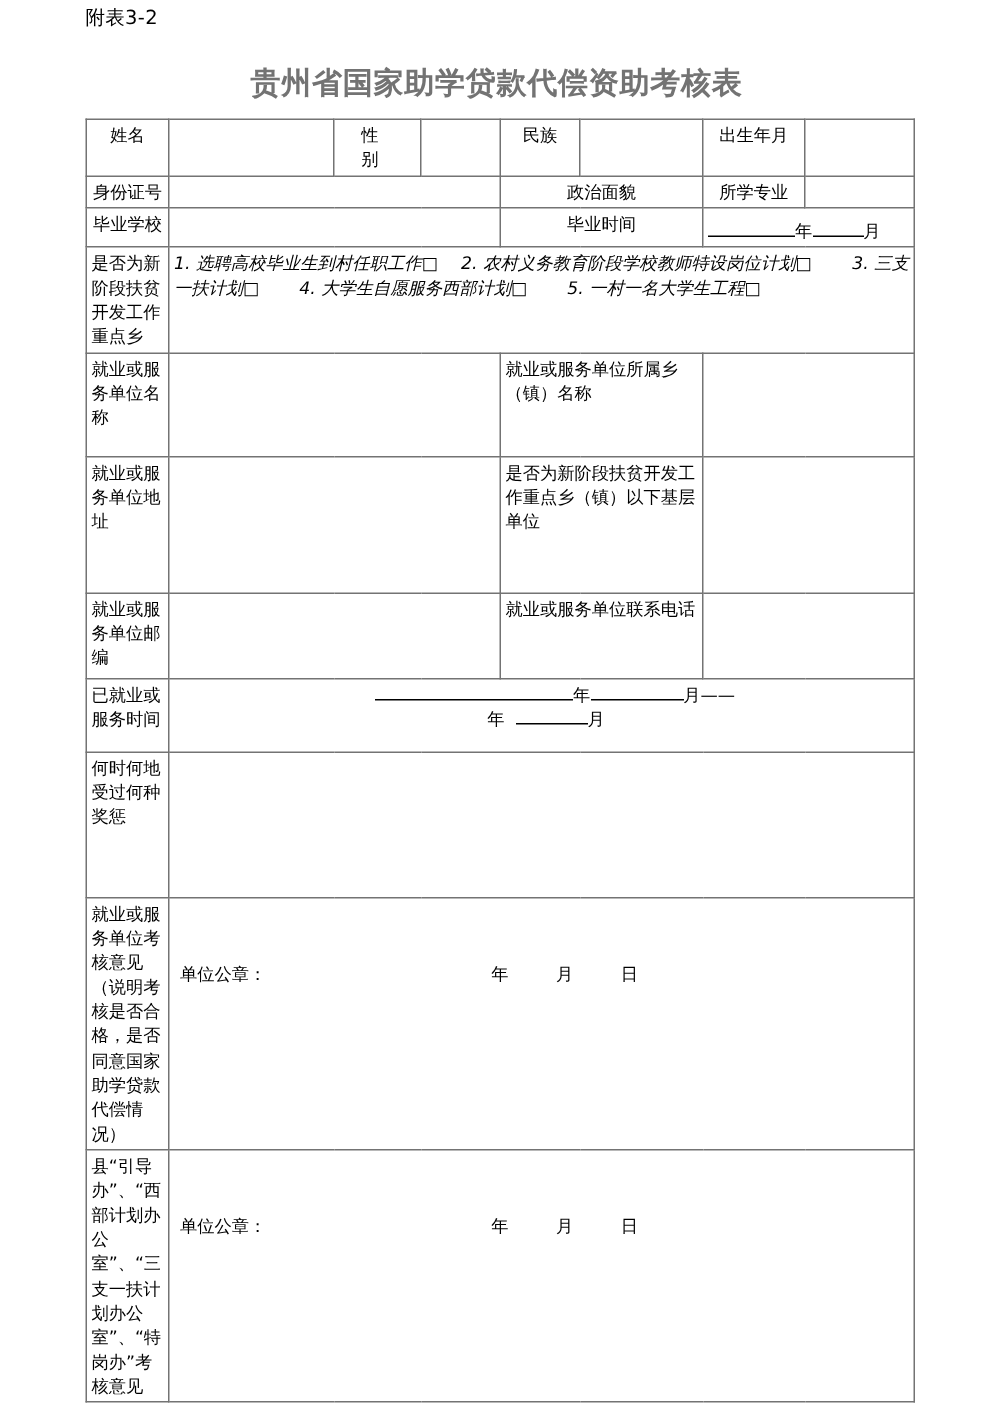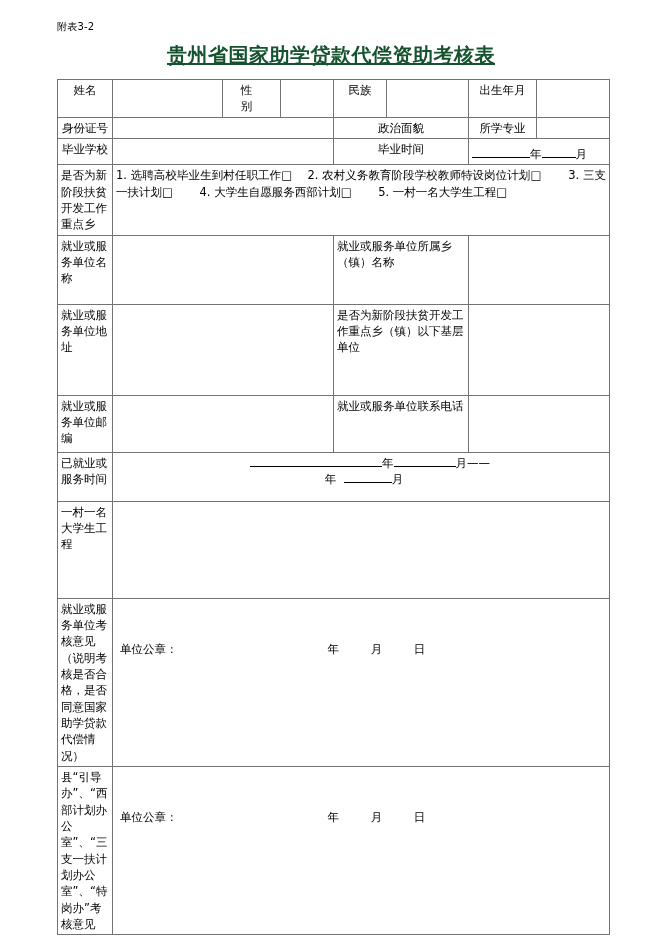--- a/index.html
+++ b/index.html
@@ -20,38 +20,37 @@
     position: absolute;
     left: 0;
     top: 0;
     width: 662px;
     height: 936px;
   }
 
   .doc-ref {
     position: absolute;
     left: 57px;
-    top: 20px;
-    font-size: 10px;
+    top: 3px;
+    font-size: 13px;
     letter-spacing: 0.2px;
     color: #000;
     white-space: nowrap;
   }
 
   .doc-title {
     position: absolute;
     left: 0;
     top: 42px;
     width: 662px;
     text-align: center;
     font-size: 20px;
     font-weight: bold;
     letter-spacing: 0.5px;
-    color: #14532d;
-    text-decoration: underline;
+    color: #737373;
   }
 
   table.form {
     position: absolute;
     left: 57px;
     top: 79px;
     width: 499px;
     border-collapse: collapse;
     table-layout: fixed;
   }
@@ -91,20 +90,21 @@
   .spaced2 {
     text-align: center;
     letter-spacing: 10px;
     padding-left: 10px;
   }
 
   .projects {
     line-height: 1.5;
     padding: 3px 4px 3px 4px;
     text-align: justify;
+    font-style: italic;
   }
 
   .blank-cell { }
 
   
   .emp-time {
     padding: 5px 4px 3px 4px;
     font-size: 11.5px;
     line-height: 1.7;
   }
@@ -267,21 +267,21 @@
         <div class="emp-line1">
           <span class="ul-long"></span><span>年</span><span class="ul-med"></span><span>月</span><span class="dash-tail">——</span>
         </div>
         <div class="emp-line2">
           <span>年</span>&nbsp;&nbsp;<span class="ul-short"></span><span>月</span>
         </div>
       </td>
     </tr>
 
     <tr>
-      <td class="lbl-l lbl-mid" style="height:92px">一村一名大学生工程</td>
+      <td class="lbl-l lbl-mid" style="height:92px">何时何地受过何种奖惩</td>
       <td class="blank-cell" colspan="7"></td>
     </tr>
 
     <tr>
       <td class="lbl-opinion" style="height:145px">就业或服务单位考核意见（说明考核是否合格，是否同意国家助学贷款代偿情况）</td>
       <td class="opinion-cell" colspan="7">
         <div class="opinion-body"></div>
         <div class="seal-row">
           <span class="seal-label">单位公章：</span>
           <span class="seal-ymd">年   月   日</span>

